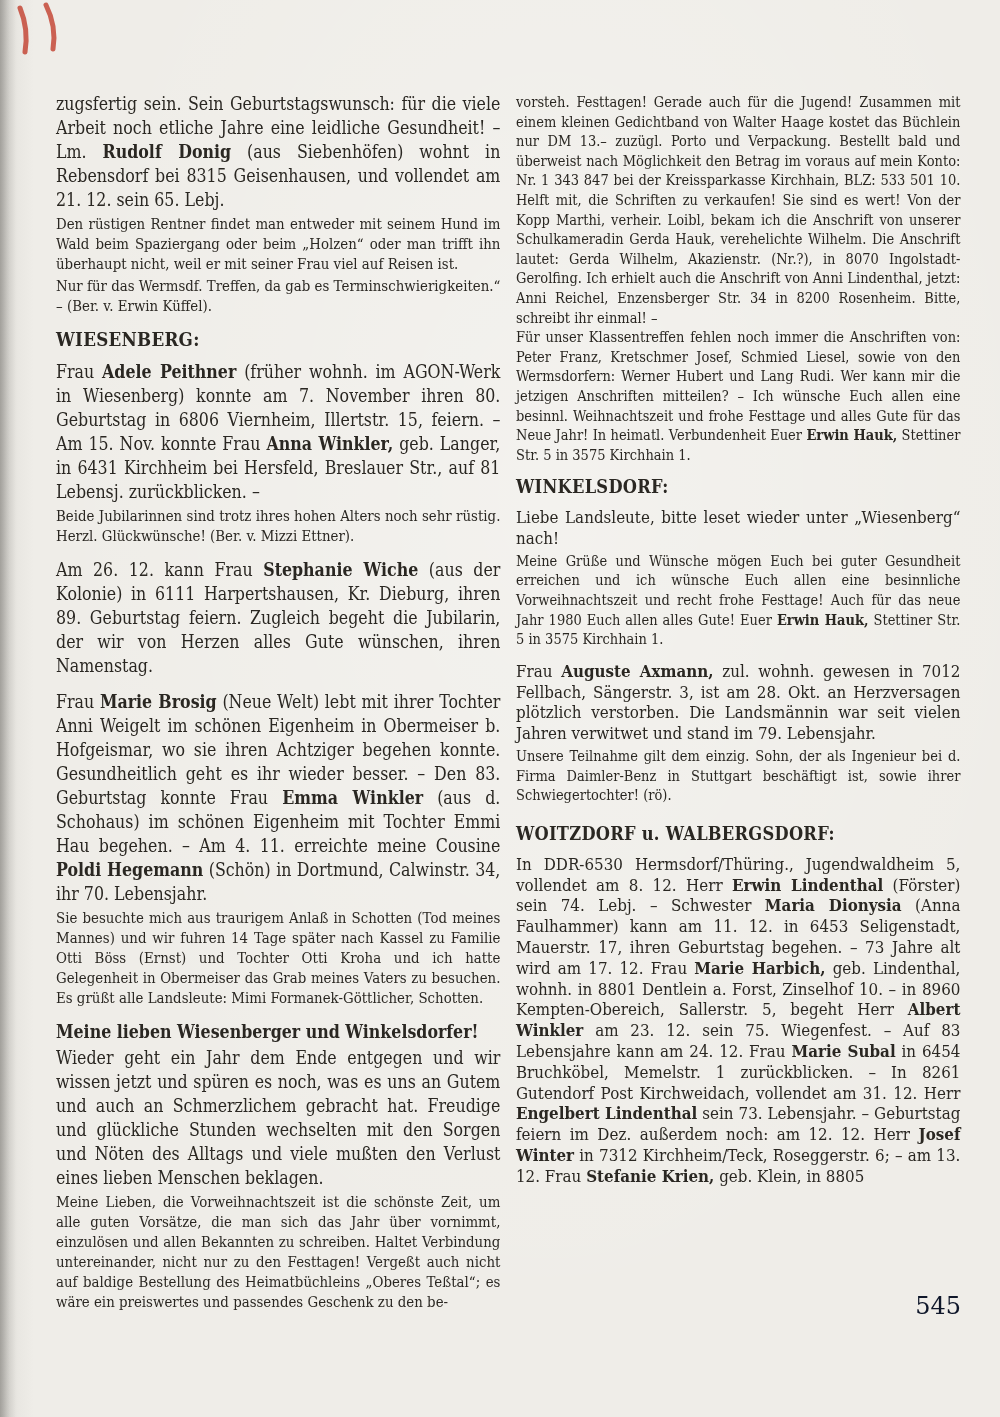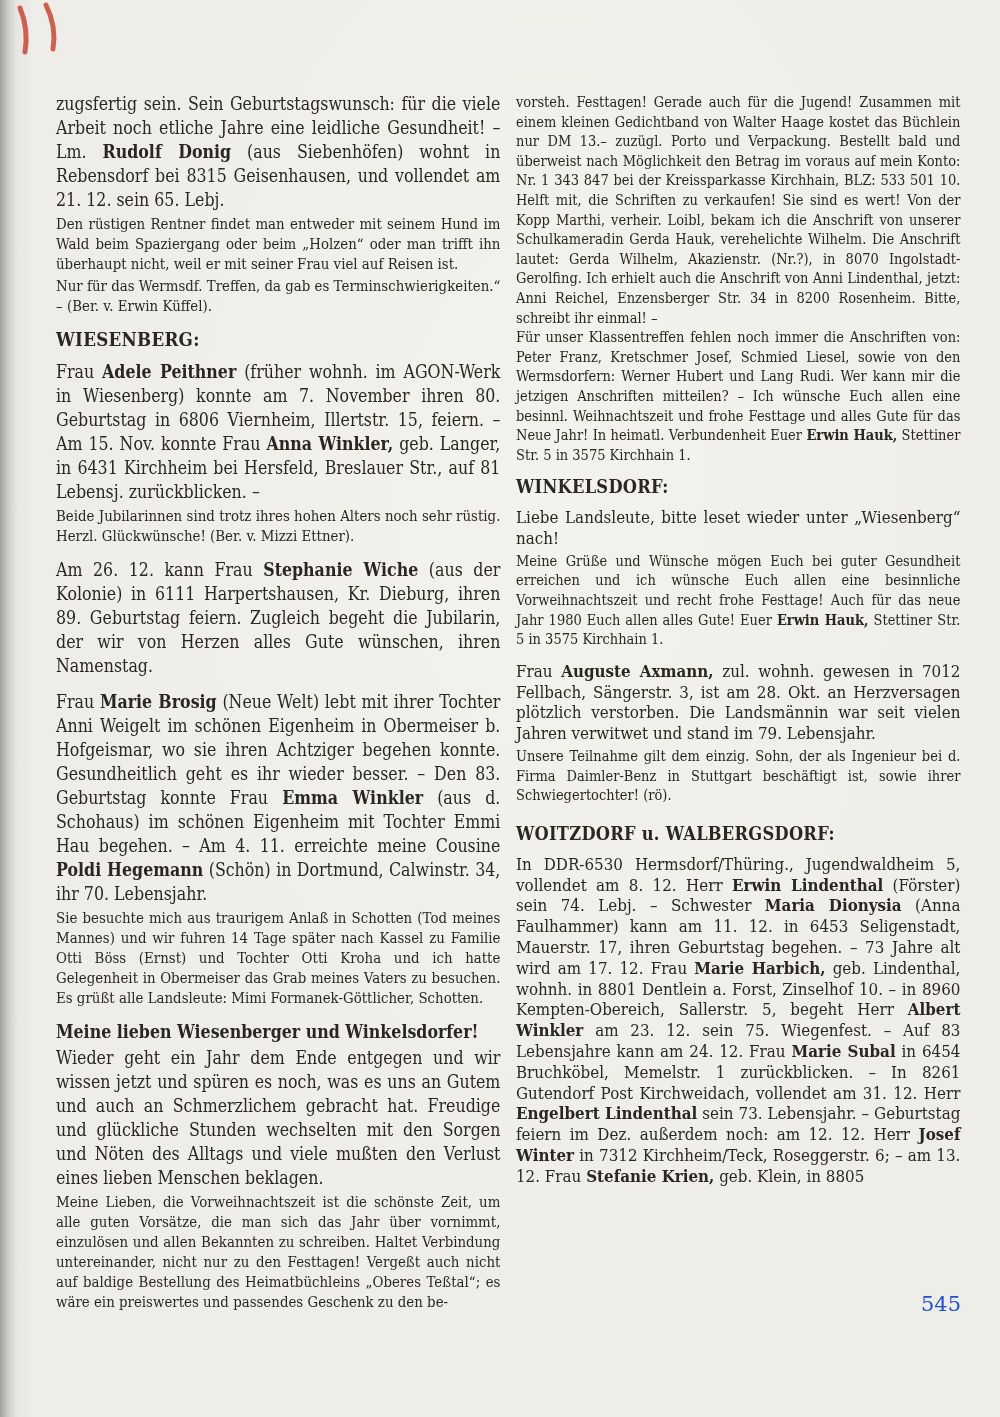--- a/index.html
+++ b/index.html
@@ -30,21 +30,21 @@
   .tight { margin-bottom:2px !important; }
   .gap   { margin-bottom:18px !important; }
   .heading {
     font-size:19px; font-weight:bold; letter-spacing:0.3px;
     margin:6px 0 10px; text-align:left;
   }
   .col-right .heading { font-size:18.5px; }
   b { font-weight:bold; }
   .page-number {
     position:absolute; top:1292px; left:516px; width:445px;
-    text-align:right; font-size:21px; color:#1d4ed8;
+    text-align:right; font-size:24px; color:#0f172a;
   }
 </style>
 </head>
 <body>
 
 <div class="scan-edge"></div>
 
 <svg class="pen-marks" width="70" height="62" viewBox="0 0 70 62">
   <path d="M14 8 C19 20 22 34 19 52" fill="none" stroke-width="5" stroke-linecap="round" opacity="0.8" stroke="#c23d2c"></path>
   <path d="M40 5 C46 17 50 31 47 49" fill="none" stroke-width="5" stroke-linecap="round" opacity="0.8" stroke="#c23d2c"></path>

